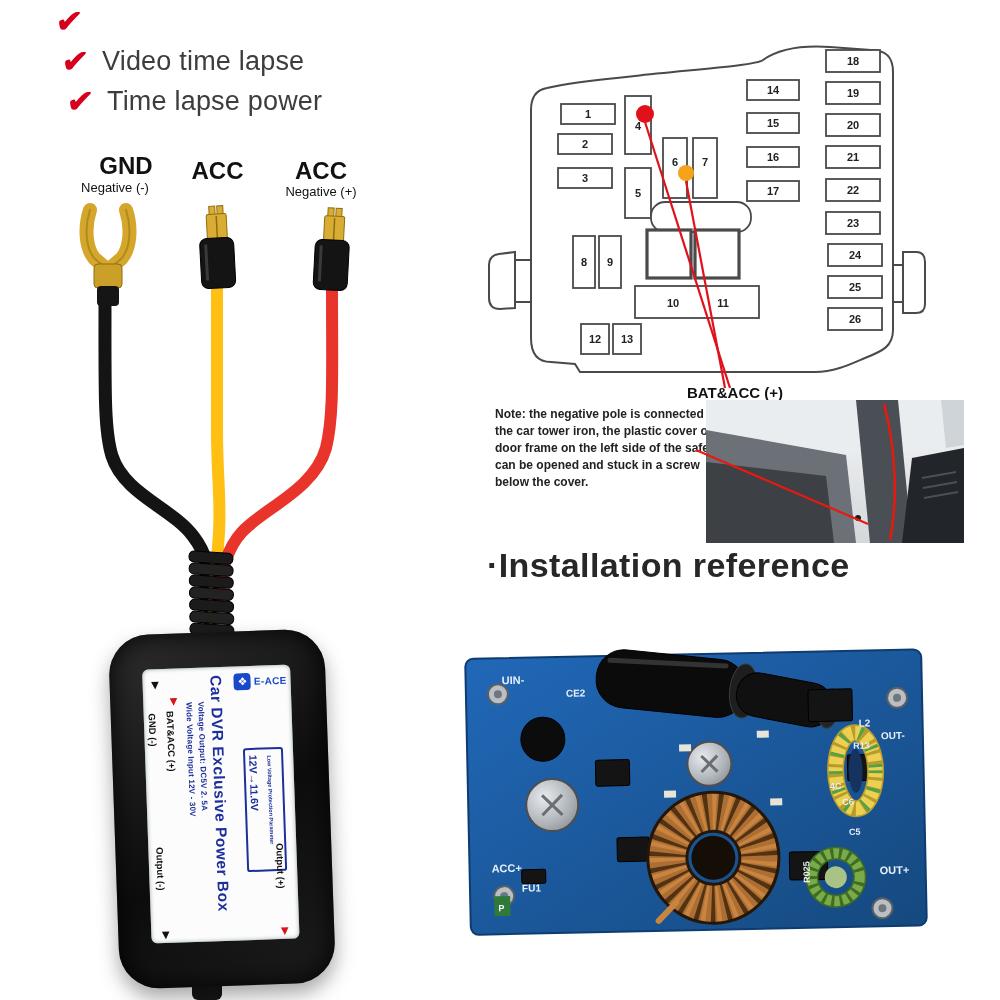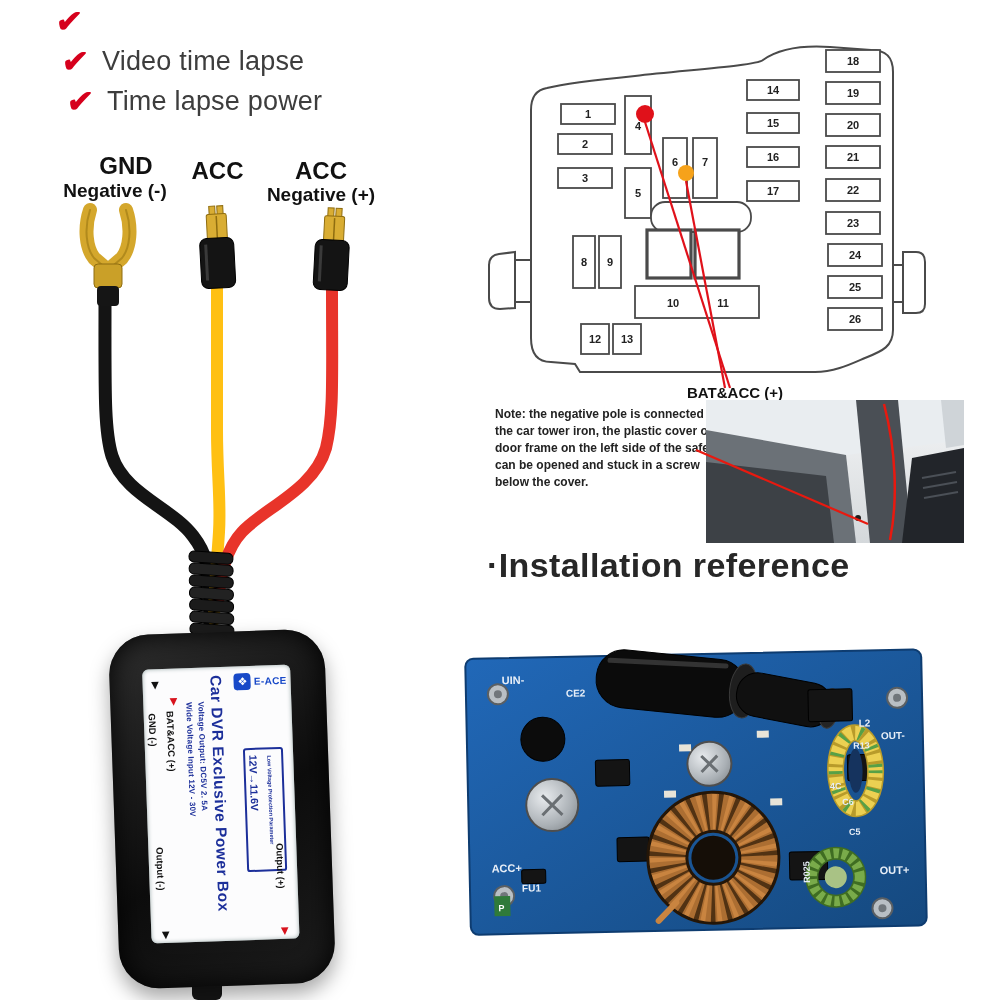--- a/index.html
+++ b/index.html
@@ -6,21 +6,21 @@
   .canvas{position:relative;width:1000px;height:1000px;background:#fff;overflow:hidden;
           font-family:"Liberation Sans",sans-serif;color:#222;}
   .abs{position:absolute;}
   .vt{writing-mode:vertical-rl;text-orientation:mixed;}
   
   .check-row{display:flex;align-items:center;gap:14px;margin-bottom:9px;}
   .check-glyph{color:#d6001c;font-size:31px;font-weight:900;transform:skewX(-6deg);line-height:1;}
   .check-label{font-size:27px;font-weight:500;color:#3d3d3d;letter-spacing:.2px;}
   
   .wire-title{font-size:24px;font-weight:800;color:#111;text-align:center;}
-  .wire-sub{font-size:19px;font-weight:700;color:#111;text-align:center;}
+  .wire-sub{font-size:13px;font-weight:400;color:#111;text-align:center;}
   
   .fuse-caption{font-size:15px;font-weight:700;color:#111;}
   
   .note-text{width:240px;font-size:12px;font-weight:600;color:#222;line-height:1.42;margin-left:28px;}
   .install-heading{font-size:34px;font-weight:600;color:#272727;letter-spacing:.4px;margin-left:15px;}
   
   .device{width:216px;height:354px;border-radius:40px;
           background:linear-gradient(145deg,#2f2f2f,#0d0d0d 55%,#1d1d1d);
           box-shadow:0 10px 20px rgba(0,0,0,.35), inset 0 0 28px #000;
           transform:rotate(-2deg);}

